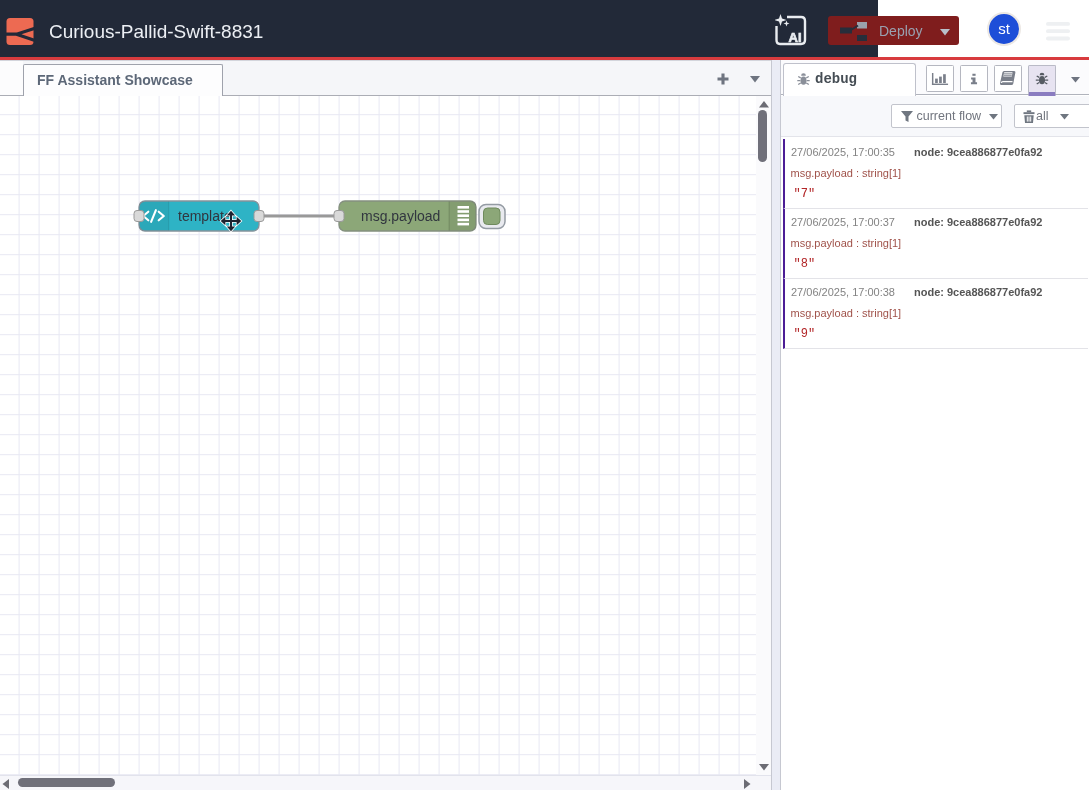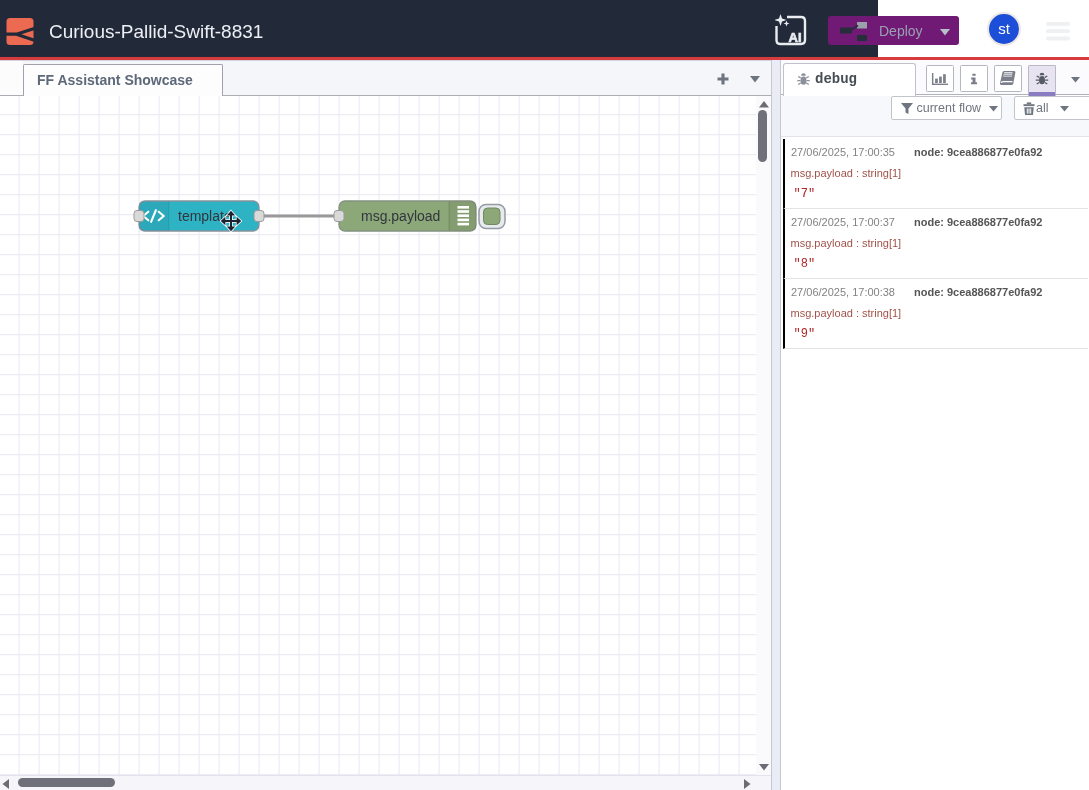--- a/index.html
+++ b/index.html
@@ -4,21 +4,21 @@
 <style>
   * { margin:0; padding:0; box-sizing:border-box; }
   html,body { width:1089px; height:790px; overflow:hidden; font-family:"Liberation Sans", sans-serif; background:#fff; }
   .abs { position:absolute; }
 
   #header { position:absolute; left:0; top:0; width:878px; height:57px; background:#222938; }
   #redbar { position:absolute; left:0; top:57px; width:1089px; height:3px; background:#d83b3e; }
   #hairline { position:absolute; left:0; top:60px; width:1089px; height:1px; background:#d3d5dc; }
   #title { position:absolute; left:49px; top:0; height:57px; line-height:63px; color:#eceff4; font-size:19px; }
 
-  #deploy { position:absolute; left:828px; top:16px; width:131px; height:29px; background:#701a75; border-radius:3px; }
+  #deploy { position:absolute; left:828px; top:16px; width:131px; height:29px; background:#7f1d1d; border-radius:3px; }
   #deploy .dtext { position:absolute; left:51px; top:0; height:29px; line-height:30px; font-size:14px; color:#99a1b0; }
   #avatar { position:absolute; left:987px; top:12px; width:34px; height:34px; border-radius:50%; background:#1d4ed8; border:2px solid #ece8e4; color:#fff; font-size:15px; text-align:center; line-height:30px; }
 
   #tabbar { position:absolute; left:0; top:61px; width:771px; height:34px; background:#f5f6f9; }
   #tabline { position:absolute; left:0; top:95px; width:771px; height:1px; background:#abadb5; z-index:2; }
   #tabactive { position:absolute; left:23px; top:3px; width:200px; height:32px; background:#fdfdfe; border:1px solid #9fa2ac; border-bottom:none; z-index:3; border-radius:2px 2px 0 0; color:#5d6878; font-size:14px; font-weight:bold; text-align:left; padding-left:13px; line-height:31px; }
 
   #canvas { position:absolute; left:0; top:95px; width:756px; height:680px;
     background-color:#fff;
     background-image:linear-gradient(to right,#e7e8f3 1px,transparent 1px),linear-gradient(to bottom,#e7e8f3 1px,transparent 1px);
@@ -34,24 +34,24 @@
   #vline2 { position:absolute; left:780px; top:60px; width:1px; height:730px; background:#c6c8d1; }
 
   #sidebar { position:absolute; left:781px; top:60px; width:308px; height:730px; background:#fff; }
   #sbheader { position:absolute; left:0; top:0; width:308px; height:35px; background:#fbfbfd; border-bottom:1px solid #b0b3bc; }
   #sbtab { position:absolute; left:2px; top:3px; width:133px; height:33px; background:#fff; border:1px solid #bfc1cb; border-bottom:none; border-radius:3px 3px 0 0; z-index:2; }
   #sbtab span { position:absolute; left:31px; top:0; height:31px; line-height:31px; font-size:14px; font-weight:bold; color:#454d54;font-family:Liberation Mono, monospace; }
   .sbbtn { position:absolute; top:5px; width:28px; height:27px; background:#fff; border:1px solid #b5b7c0; border-radius:1.5px; }
   .sbbtn svg { position:absolute; left:50%; top:50%; transform:translate(-50%,-50%); }
   #sbbtn-debug { background:#e7e3f1; border-color:#b9bac6; height:31px; border-bottom:4px solid #8a7cc0; }
   #sbtoolbar { position:absolute; left:0; top:36px; width:308px; height:41px; background:#f7f8fb; border-bottom:1px solid #e3e4ea; }
-  .tbbtn { position:absolute; top:0; height:24px; background:#fff; border:1px solid #c2c4cc; border-radius:2px; color:#71757e; font-size:12.5px; line-height:22px; }
+  .tbbtn { position:absolute; top:8px; height:24px; background:#fff; border:1px solid #c2c4cc; border-radius:2px; color:#71757e; font-size:12.5px; line-height:22px; }
 
   #messages { position:absolute; left:2px; top:79px; width:304.5px; }
-  .msg { position:relative; border-left:2px solid #000000; border-bottom:1px solid #e3e3e8; height:70px; background:#fff;text-decoration:underline; }
+  .msg { position:relative; border-left:2px solid #4c1d95; border-bottom:1px solid #e3e3e8; height:70px; background:#fff;text-decoration:underline; }
   .msg .l1 { position:absolute; left:6px; top:7px; font-size:11px; color:#838383; }
   .msg .l1 b { color:#555; font-weight:bold; white-space:nowrap;padding-left:12px; }
   .msg .l2 { position:absolute; left:5.5px; top:28px; font-size:11px; color:#a0524a; }
   .msg .l3 { position:absolute; left:8.5px; top:47.5px; font-size:12px; color:#b22527; font-family:"Liberation Mono",monospace; }
 </style>
 </head>
 <body>
   <div id="header">
     <svg class="abs" style="left:4px;top:15px" width="34" height="33" viewBox="0 0 34 33">
       <rect x="2.5" y="3" width="27" height="27" rx="3.5" fill="#ed6a52"></rect>

